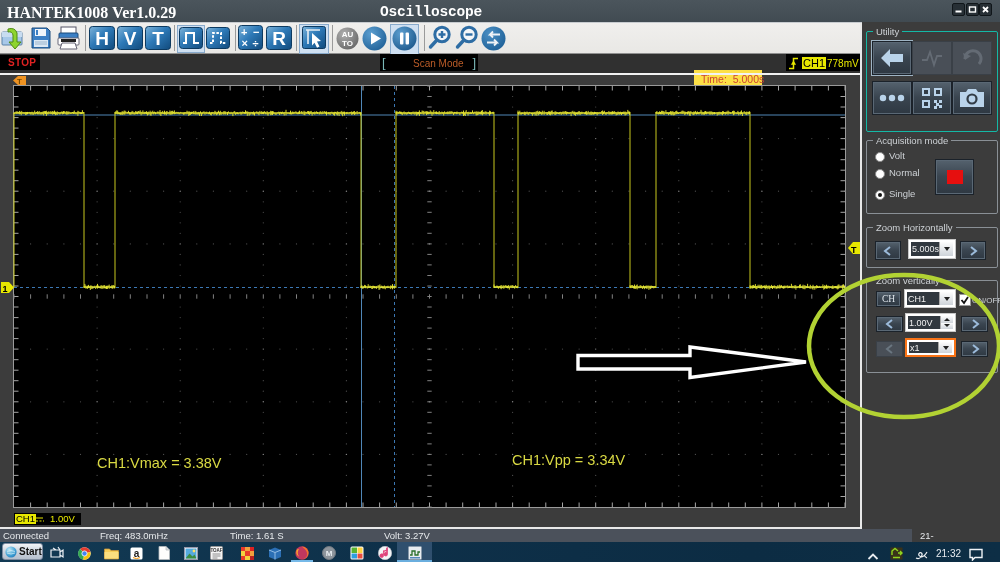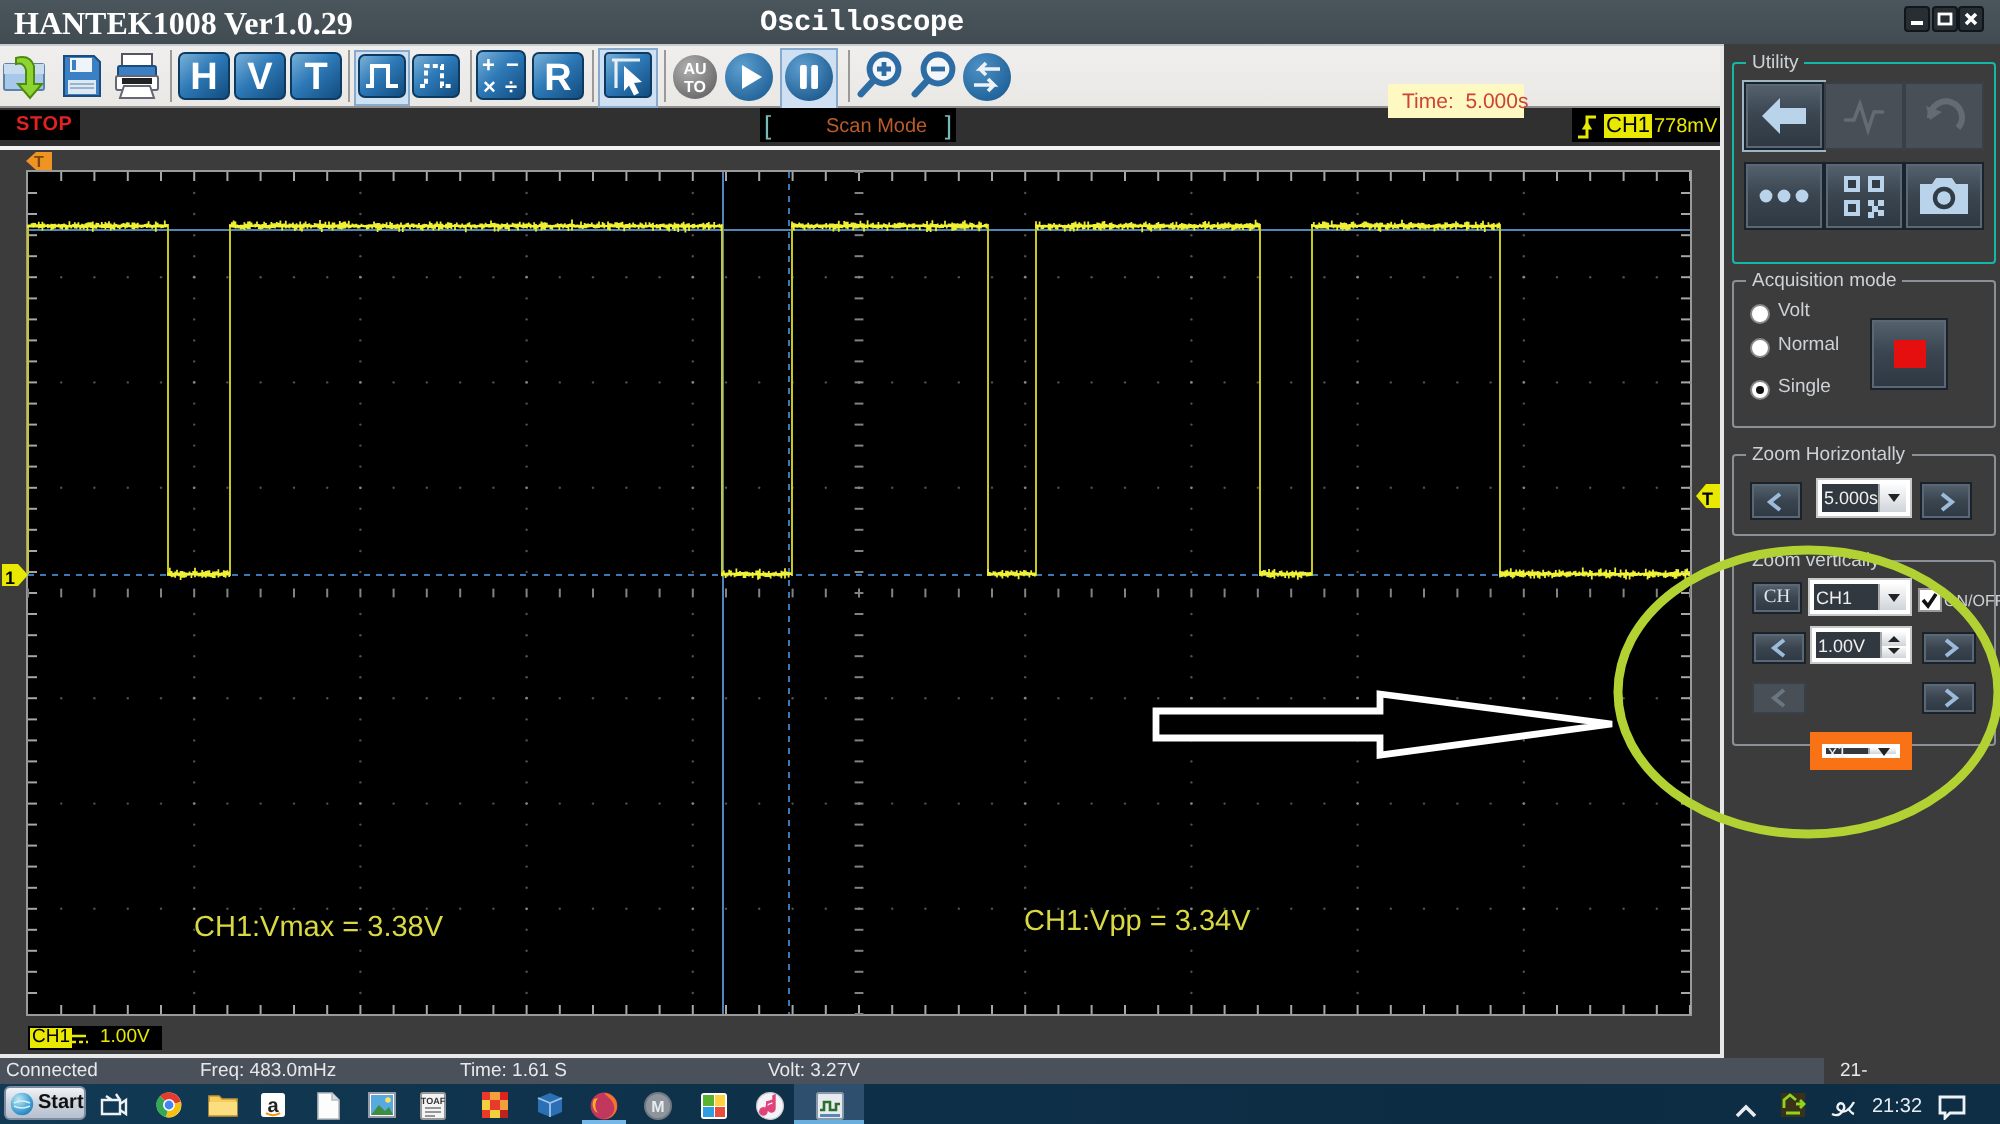--- a/index.html
+++ b/index.html
@@ -203,21 +203,21 @@
 
 <div class="abs" style="left:0;top:54px;width:862px;height:19px;background:#303030;"></div>
 <div class="abs" style="left:0;top:55px;width:40px;height:15px;background:#000;">
     <span style="position:absolute;left:8px;top:2px;font-size:10px;font-weight:bold;color:#e02222;white-space:nowrap;letter-spacing:0.3px;">STOP</span>
   </div>
 <div class="abs" style="left:380px;top:54px;width:98px;height:17px;background:#000;">
 <span style="position:absolute;left:2px;top:1px;font-size:13px;color:#7ab8b8;">[</span>
 <span style="position:absolute;right:2px;top:1px;font-size:13px;color:#7ab8b8;">]</span>
 <span style="position:absolute;left:33px;top:3.5px;font-size:10px;color:#bb5c28;">Scan Mode</span>
   </div>
-<div class="abs" style="left:694px;top:42px;width:68px;height:17px;background:#fef9c3;">
+<div class="abs" style="left:694px;top:70px;width:68px;height:17px;background:#fde047;">
     <span style="position:absolute;left:7px;top:3px;font-size:10.5px;color:#cc4433;white-space:nowrap;">Time:&nbsp; 5.000s</span>
   </div>
 <div class="abs" style="left:786px;top:54px;width:74px;height:17px;background:#000;">
 <div style="position:absolute;left:2px;top:1.5px;"><svg width="13" height="14" viewBox="0 0 13 14">
         <path d="M1,12.5 h4.5 v-10 h4.5" stroke="#e8e800" stroke-width="1.5" fill="none"></path>
         <path d="M5.5,4.5 l-2.6,4.2 h5.2 z" fill="#e8e800"></path>
       </svg></div>
 <span style="position:absolute;left:16px;top:2.5px;font-size:11px;background:#e8e800;color:#000;padding:0 1px;">CH1</span>
 <span style="position:absolute;left:41px;top:4px;font-size:10px;color:#e8e800;">778mV</span>
   </div>
@@ -1216,21 +1216,21 @@
     <div style="position:absolute;left:94px;top:35px;width:25px;height:14px;background:linear-gradient(#55626e,#3a4550 48%,#2e3842);border:1px solid #1b222a;box-shadow:inset 0 0 0 1px #5a6875;display:flex;align-items:center;justify-content:center;">
       <svg width="10" height="10" viewBox="0 0 10 10">
         <path d="M3,1 L8,5 L3,9" fill="none" stroke="#9cbbdb" stroke-width="2"></path>
       </svg>
     </div>
     <div style="position:absolute;left:9px;top:60px;width:25px;height:14px;background:#494f57;border:1px solid #3a4047;display:flex;align-items:center;justify-content:center;">
       <svg width="10" height="10" viewBox="0 0 10 10">
         <path d="M7,1 L2,5 L7,9" fill="none" stroke="#6a7680" stroke-width="2"></path>
       </svg>
     </div>
-    <div style="position:absolute;left:38px;top:57px;width:51px;height:19px;background:#fff;border:6px solid #f97316;padding:2px;box-sizing:border-box;margin-top:28px;">
+    <div style="position:absolute;left:38px;top:57px;width:51px;height:19px;background:#fff;border:2px solid #f97316;padding:2px;box-sizing:border-box;">
 <div style="position:absolute;left:2px;top:2px;right:2px;bottom:2px;background:#31383f;"></div>
 <div style="position:absolute;left:3px;top:50%;transform:translateY(-50%);font-size:9px;color:#f0f0f0;white-space:nowrap;">x1</div>
 <div style="position:absolute;right:2px;top:2px;bottom:2px;width:13px;background:linear-gradient(#fdfdfd,#cfd4da);border-left:1px solid #aaa;display:flex;align-items:center;justify-content:center;">
         <div style="width:0;height:0;border-left:3.5px solid transparent;border-right:3.5px solid transparent;border-top:4.5px solid #222;"></div>
       </div>
     </div>
     <div style="position:absolute;left:94px;top:60px;width:25px;height:14px;background:linear-gradient(#55626e,#3a4550 48%,#2e3842);border:1px solid #1b222a;box-shadow:inset 0 0 0 1px #5a6875;display:flex;align-items:center;justify-content:center;">
       <svg width="10" height="10" viewBox="0 0 10 10">
         <path d="M3,1 L8,5 L3,9" fill="none" stroke="#9cbbdb" stroke-width="2"></path>
       </svg>

